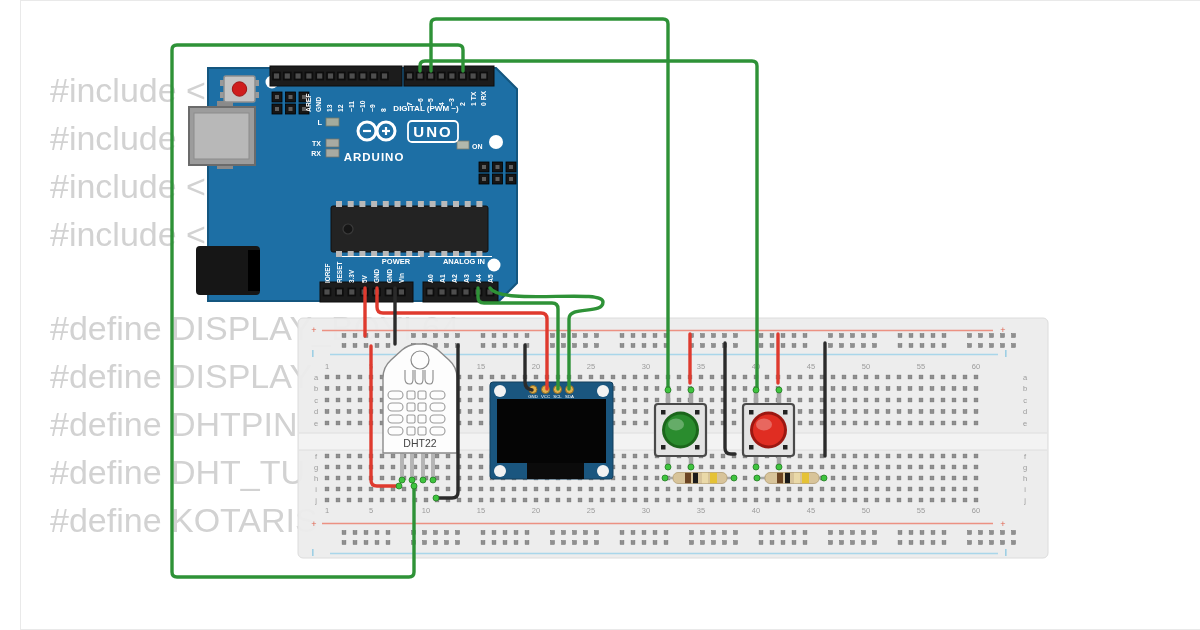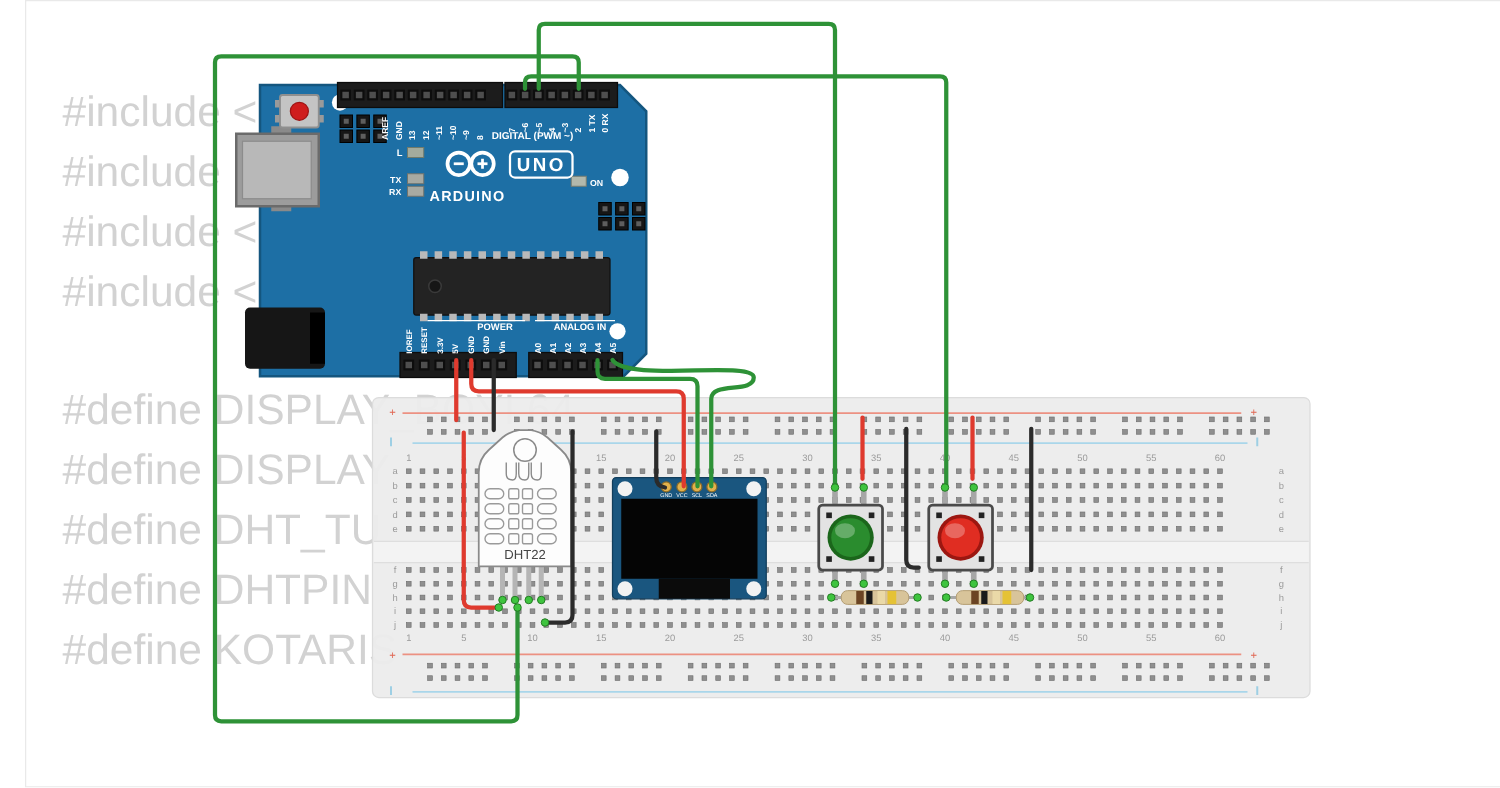--- a/index.html
+++ b/index.html
@@ -12,21 +12,21 @@
   svg.circuit{position:absolute;left:0;top:0;z-index:2;}
   svg text{font-family:"Liberation Sans",sans-serif;}
   .pinlabel{fill:#ffffff;font-weight:bold;}
 </style>
 </head>
 <body>
 
 <div class="stage">
 
   <div class="code-layer" id="code-top"><div>#include &lt;</div><div>#include</div><div>#include &lt;</div><div>#include &lt;</div></div>
-  <div class="code-layer" id="code-bottom"><div>#define DISPLAY_BOYI 64</div><div>#define DISPLAY</div><div>#define DHT_TU</div><div>#define DHTPIN</div><div>#define KOTARIS</div></div>
+  <div class="code-layer" id="code-bottom"><div>#define DISPLAY_BOYI 64</div><div>#define DISPLAY</div><div>#define DHTPIN</div><div>#define DHT_TU</div><div>#define KOTARIS</div></div>
 
   <svg class="circuit" width="1200" height="630" viewBox="0 0 1200 630">
 
     <g>
       <rect x="278" y="318" width="750" height="240" rx="5" fill="#ececec" fill-opacity="0.95" stroke="#dcdcdc" stroke-width="1"></rect>
       <rect x="279" y="433" width="748" height="17" fill="#f3f3f3"></rect>
       <line x1="279" y1="433" x2="1027" y2="433" stroke="#dedede" stroke-width="1"></line>
       <line x1="279" y1="450" x2="1027" y2="450" stroke="#dedede" stroke-width="1"></line>
       <line x1="302" y1="330.5" x2="973" y2="330.5" stroke="#ec9182" stroke-width="1.4"></line>
       <line x1="310" y1="354.5" x2="978" y2="354.5" stroke="#a9d6ea" stroke-width="1.4"></line>

